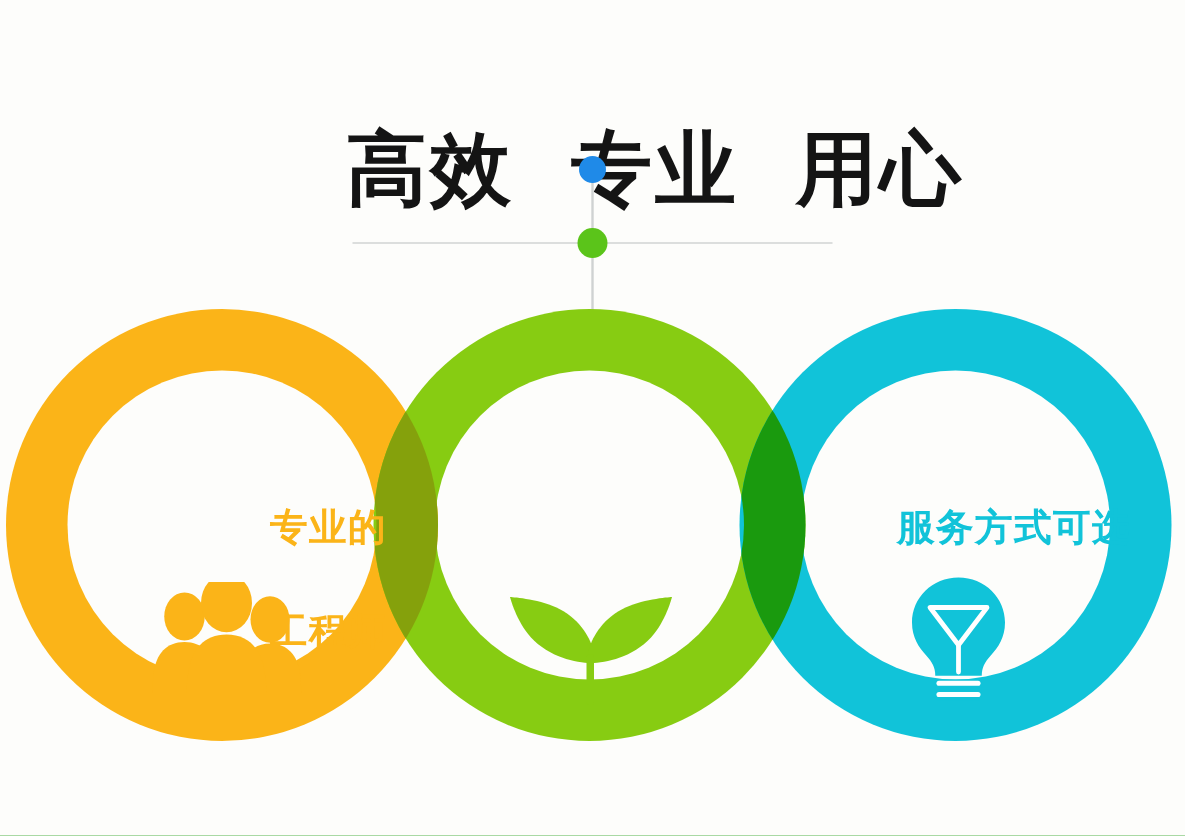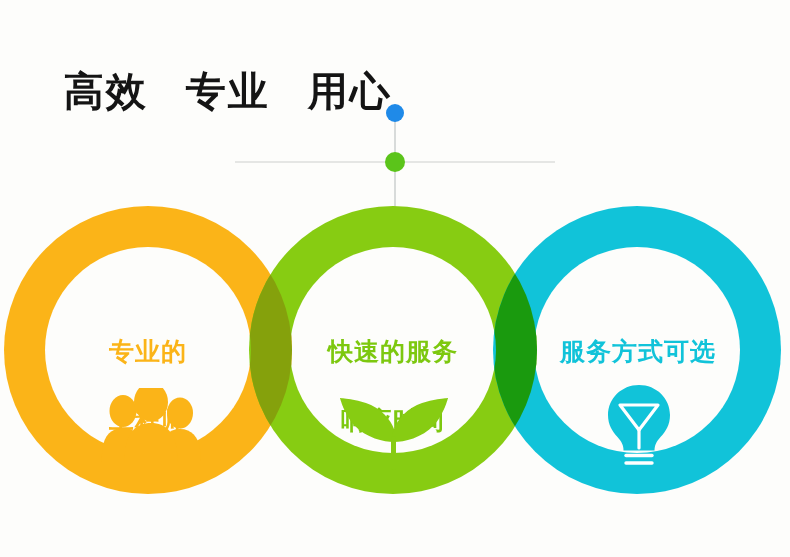--- a/index.html
+++ b/index.html
@@ -21,25 +21,25 @@
     background: #fdfdfb;
     overflow: hidden;
   }
 
   
   .headline {
     position: absolute;
     left: 0;
     top: 28px;
     width: 790px;
-    text-align: left;
+    text-align: center;
     color: #141414;
     font-family: "DejaVu Sans", "Liberation Sans", sans-serif;
     font-weight: 700;
-    font-size: 40px;
+    font-size: 54px;
     letter-spacing: 2px;
     line-height: 1.05;
     white-space: pre;
     user-select: none;
   }
   .headline .gap { display: inline-block; width: 38px; }
 
   
   .deco { position: absolute; left: 0; top: 0; width: 790px; height: 210px; }
 
@@ -48,21 +48,21 @@
     position: absolute;
     left: 0;
     top: 195px;
     width: 790px;
     height: 320px;
   }
 
   
   .ring-label {
     position: absolute;
-    text-align: center;
+    text-align: right;
     font-family: "DejaVu Sans", "Liberation Sans", sans-serif;
     font-weight: 700;
     font-size: 25px;
     line-height: 1.38;
     letter-spacing: 1px;
     white-space: pre-line;
     user-select: none;
     pointer-events: none;
   }
   .ring-label.l1 { left: 38px;  top: 300px; width: 220px; color: #FBB418; }
@@ -142,24 +142,20 @@
     <g fill="#FBB418">
       <ellipse cx="27" cy="23" rx="13.5" ry="16"></ellipse>
       <path d="M27 40c-12 0-19 8-20.5 20.5C5.8 67 5.5 74 5.5 74h43s-0.3-7-1-13.5C46 48 39 40 27 40z"></path>
       <ellipse cx="84" cy="25" rx="13" ry="15.5"></ellipse>
       <path d="M84 41c-11.5 0-18.5 8-20 20C63.4 67.5 63 74 63 74h42s-0.4-6.5-1-13c-1.5-12-8.5-20-20-20z"></path>
       <ellipse cx="55" cy="14" rx="17" ry="19.5"></ellipse>
       <path d="M55 35c-15 0-23.5 10-25.5 25.5C28.6 68 28 74 28 74h54s-0.6-6-1.5-13.5C78.5 45 70 35 55 35z"></path>
     </g>
   </svg>
 
-  <div class="ring-label l2" style="color: rgb(125, 200, 15);">
-    <div>快速的服务</div>
-    <div>响应时间</div>
-  </div>
   <svg class="ring-icon icon-sprout" viewBox="0 0 112 84">
     <g fill="#87CC12">
       <path d="M56 56C46 56 28 52 16 39 6 28 2 12 2 12s18 1 31 7c14 6.5 22 18.5 24.5 28.5C58 51 57.5 56 56 56z"></path>
       <path d="M56 56c10 0 28-4 40-17 10-11 14-27 14-27s-18 1-31 7c-14 6.5-22 18.5-24.5 28.5C54 51 54.5 56 56 56z"></path>
       <rect x="53" y="50" width="5" height="34" rx="2.4"></rect>
     </g>
   </svg>
 
   <div class="ring-label l3" style="color: rgb(17, 195, 217);">
     <div>服务方式可选</div>

